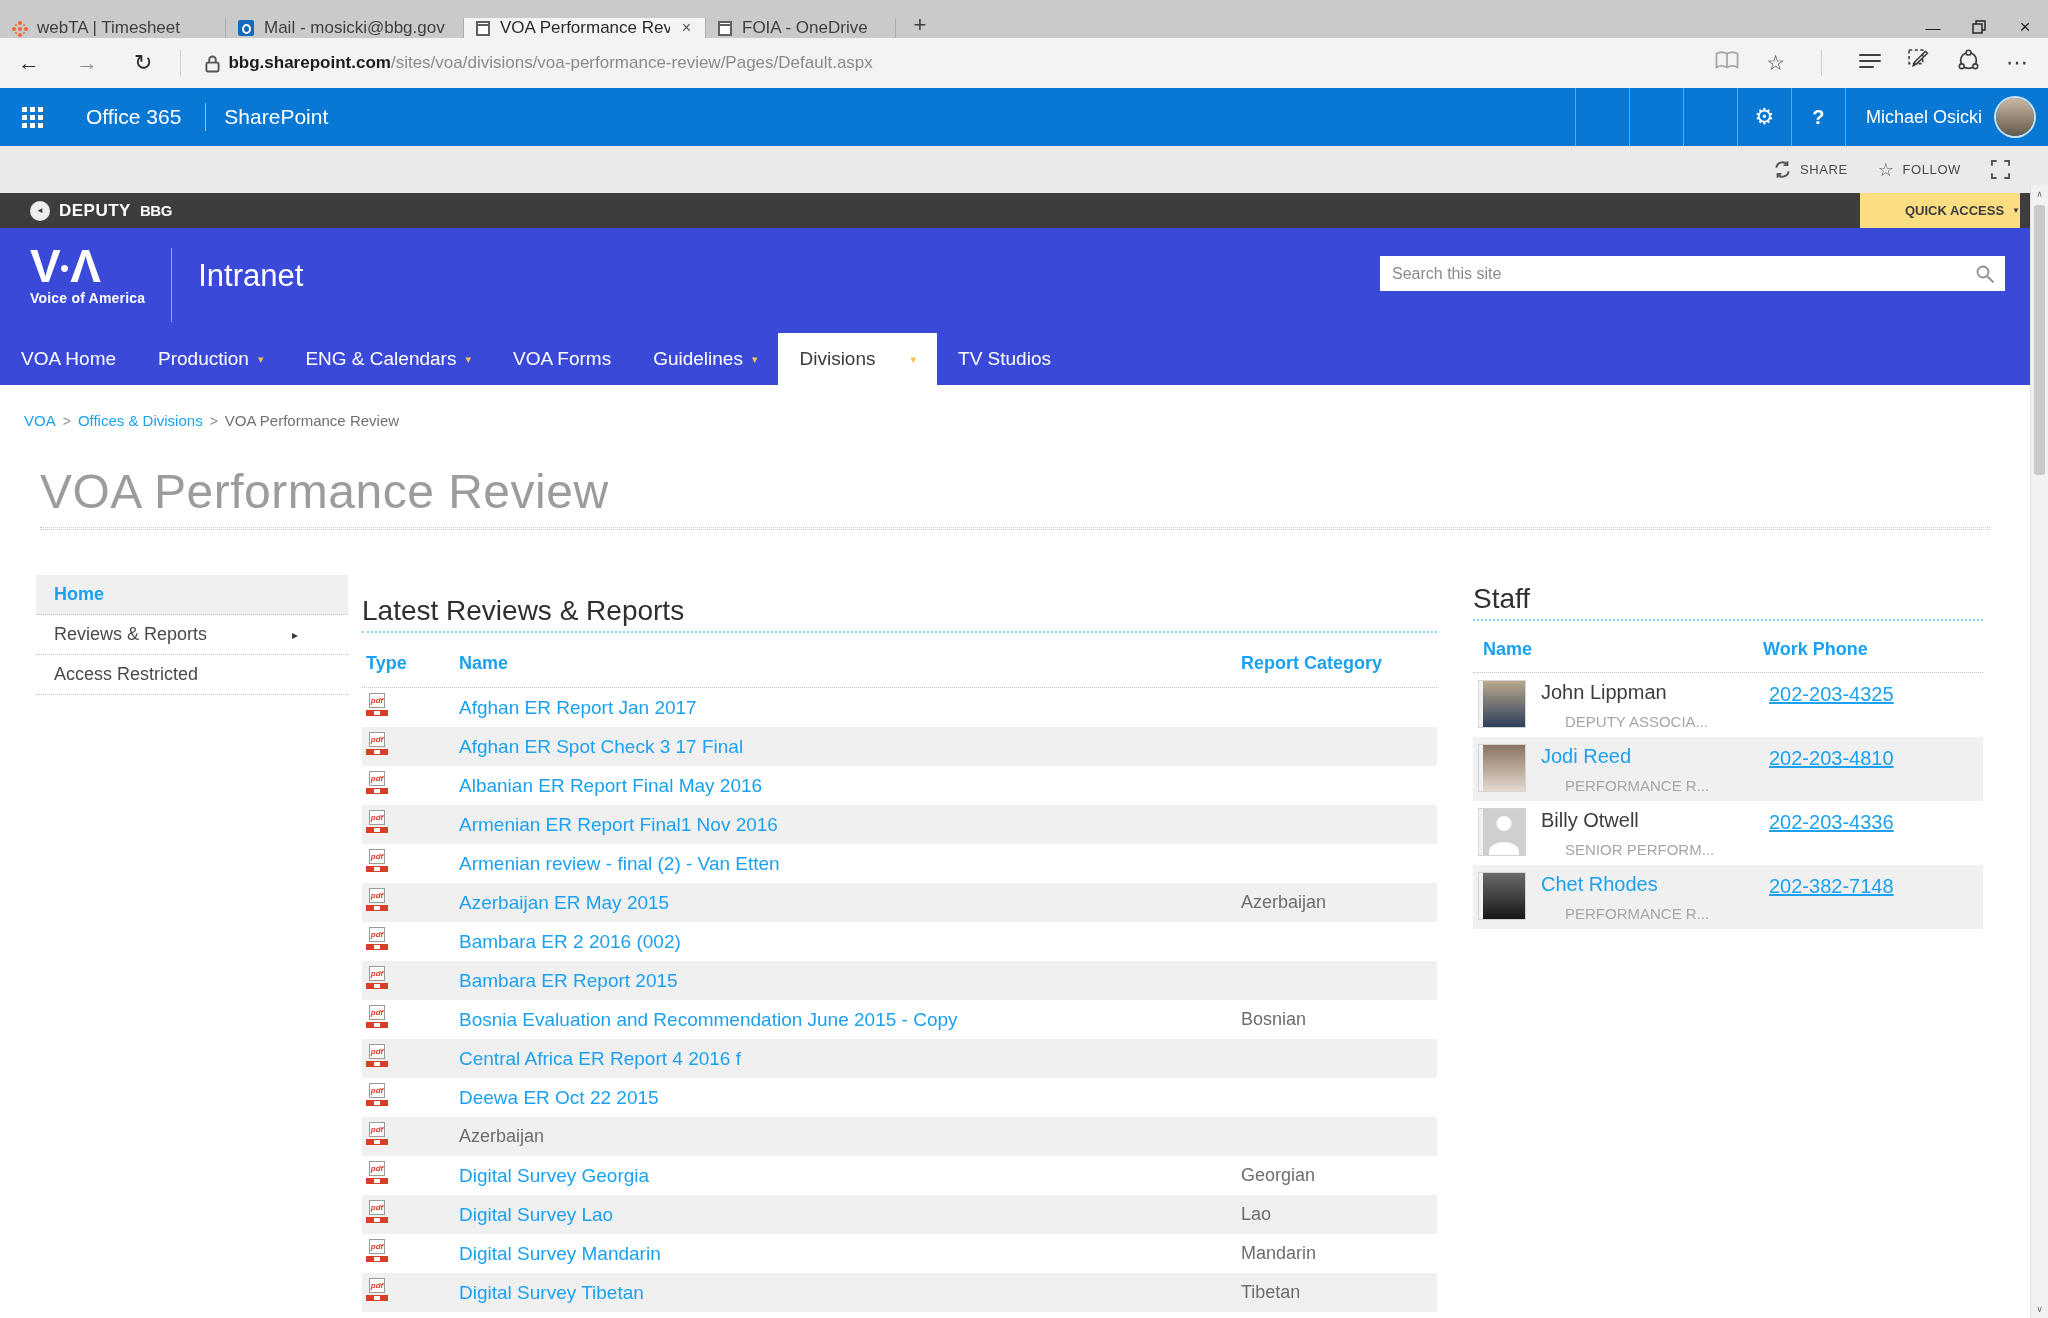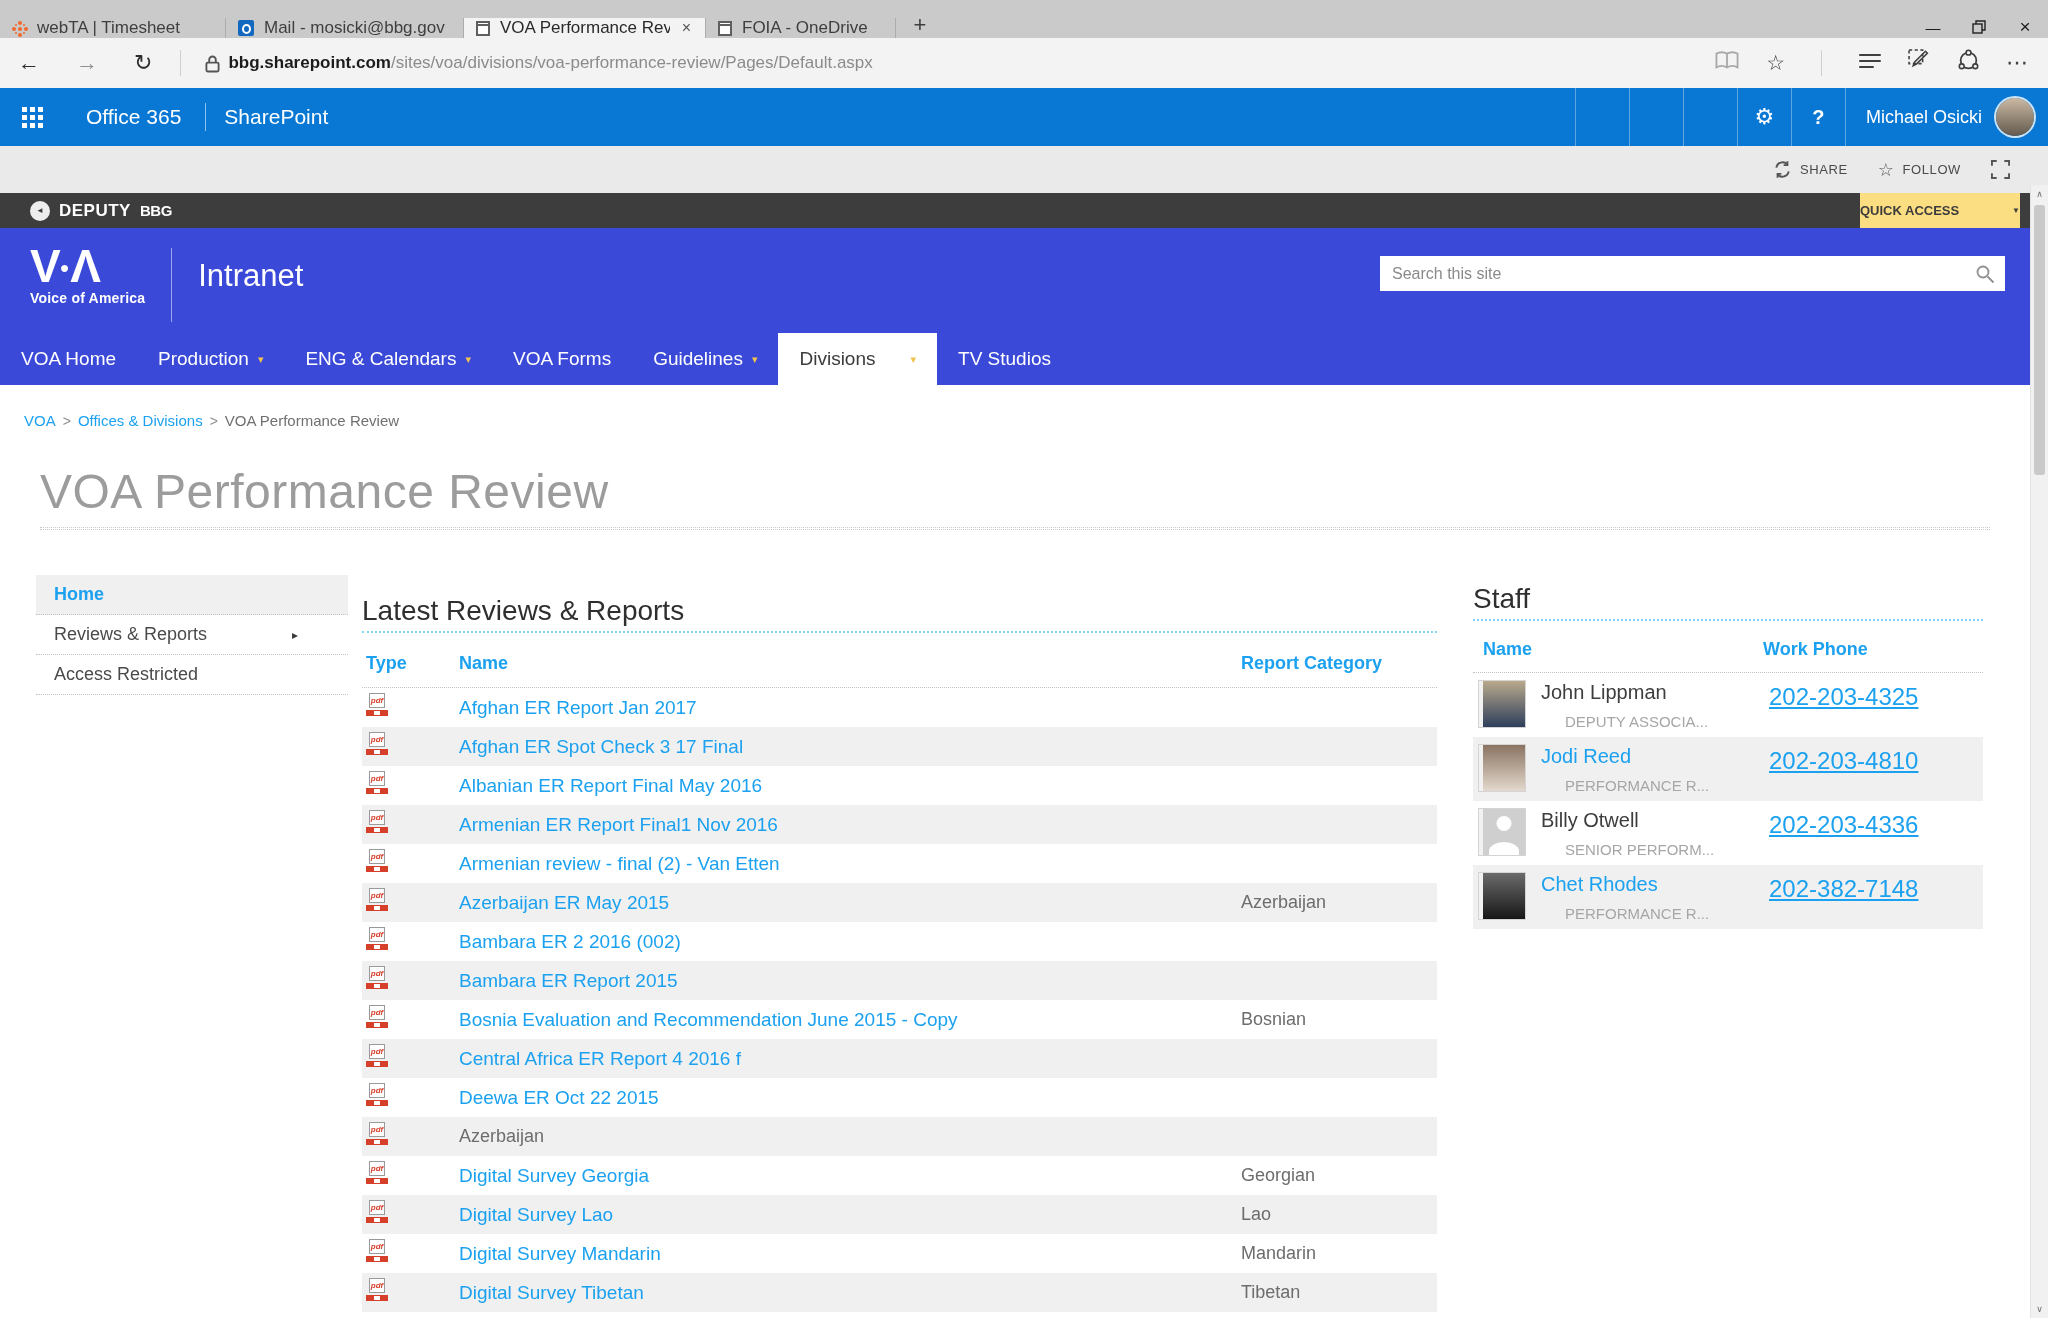--- a/index.html
+++ b/index.html
@@ -62,21 +62,21 @@
   
   .page{width:2030px;}
   .bbgbar{height:35px;background:#3d3d3d;display:flex;align-items:center;}
   .bbg-brand{display:flex;align-items:center;gap:9px;padding-left:30px;cursor:pointer;}
   .bbg-circle{width:20px;height:20px;border-radius:50%;background:#ededed;display:flex;align-items:center;justify-content:center;font-size:8px;color:#3d3d3d;}
   .bbg-inside{font-size:17px;font-weight:800;color:#fff;letter-spacing:.5px;}
   .bbg-logo{font-size:15px;font-weight:900;color:#fff;letter-spacing:-.5px;}
   .bbg-links{margin-left:auto;display:flex;align-items:center;}
   .bbg-link{font-size:13px;font-weight:700;color:#e3e3e3;padding:0 13px;cursor:pointer;white-space:nowrap;}
   .bbg-link + .bbg-link{border-left:1px solid #6b6b6b;}
-  .qa-btn{height:35px;margin-left:16px;margin-right:10px;width:160px;background:#fbdd82;display:flex;align-items:center;justify-content:space-between;gap:8px;font-size:13px;font-weight:700;color:#3c3c3c;cursor:pointer;white-space:nowrap;}
+  .qa-btn{height:35px;margin-left:16px;margin-right:10px;width:160px;background:#fbdd82;display:flex;align-items:center;justify-content:flex-end;gap:8px;font-size:13px;font-weight:700;color:#3c3c3c;cursor:pointer;white-space:nowrap;}
   .qa-btn .qa-arrow{font-size:8px;}
 
   
   .siteheader{height:157px;background:#3a49d8;position:relative;}
   .logo-row{display:flex;align-items:flex-start;padding:16px 0 0 30px;}
   .voa-logo{color:#fff;cursor:pointer;}
   .voa-main{font-size:46px;font-weight:900;line-height:44px;letter-spacing:-2px;display:flex;align-items:center;}
   .voa-main .dot{font-size:16px;position:relative;top:2px;margin:0 1px;letter-spacing:0;}
   .voa-sub{font-size:14px;font-weight:600;letter-spacing:.2px;margin-top:2px;}
   .logo-div{width:1px;height:74px;background:rgba(255,255,255,.5);margin:4px 26px 0 26px;}
@@ -127,21 +127,21 @@
   .staff-head span:first-child{padding-left:10px;}
   .staff-row{display:grid;grid-template-columns:62px 228px 1fr;padding:8px 0 7px 6px;}
   .staff-row:nth-child(even){background:#f0f0f0;}
   .photo{width:46px;height:46px;box-shadow:0 0 0 1px #d4d4d4;border-left:4px solid #f2f2f2;background:#bbb;}
   .photo.placeholder{background:#cfcfcf;position:relative;overflow:hidden;border-left:4px solid #f2f2f2;}
   .photo.placeholder::before{content:"";position:absolute;top:7px;left:50%;transform:translateX(-50%);width:15px;height:15px;border-radius:50%;background:#fff;}
   .photo.placeholder::after{content:"";position:absolute;bottom:-5px;left:50%;transform:translateX(-50%);width:30px;height:18px;border-radius:50% 50% 0 0;background:#fff;}
   .member-name{font-size:20px;color:#3d3d3d;text-decoration:none;cursor:default;}
   .member-name.link{color:#1ba1f0;cursor:pointer;}
   .member-title{display:block;font-size:15px;color:#a6a6a6;margin-top:9px;padding-left:24px;white-space:nowrap;}
-  .member-phone{font-size:24px;color:#1ba1f0;text-decoration:underline;justify-self:start;margin-top:2px;cursor:pointer;}
+  .member-phone{font-size:20px;color:#1ba1f0;text-decoration:underline;justify-self:start;margin-top:2px;cursor:pointer;}
 
   
   .scrollbar{position:absolute;top:185px;right:0;bottom:0;width:18px;background:#f1f1f1;border-left:1px solid #e3e3e3;z-index:50;}
   .sb-btn{height:18px;display:flex;align-items:center;justify-content:center;font-size:9px;color:#6f6f6f;cursor:pointer;}
   .sb-down{position:absolute;bottom:0;left:0;right:0;}
   .sb-thumb{position:absolute;left:3px;right:3px;top:20px;height:270px;background:#c9c9c9;border-radius:3px;cursor:grab;}
 </style>
 </head>
 <body>
 

